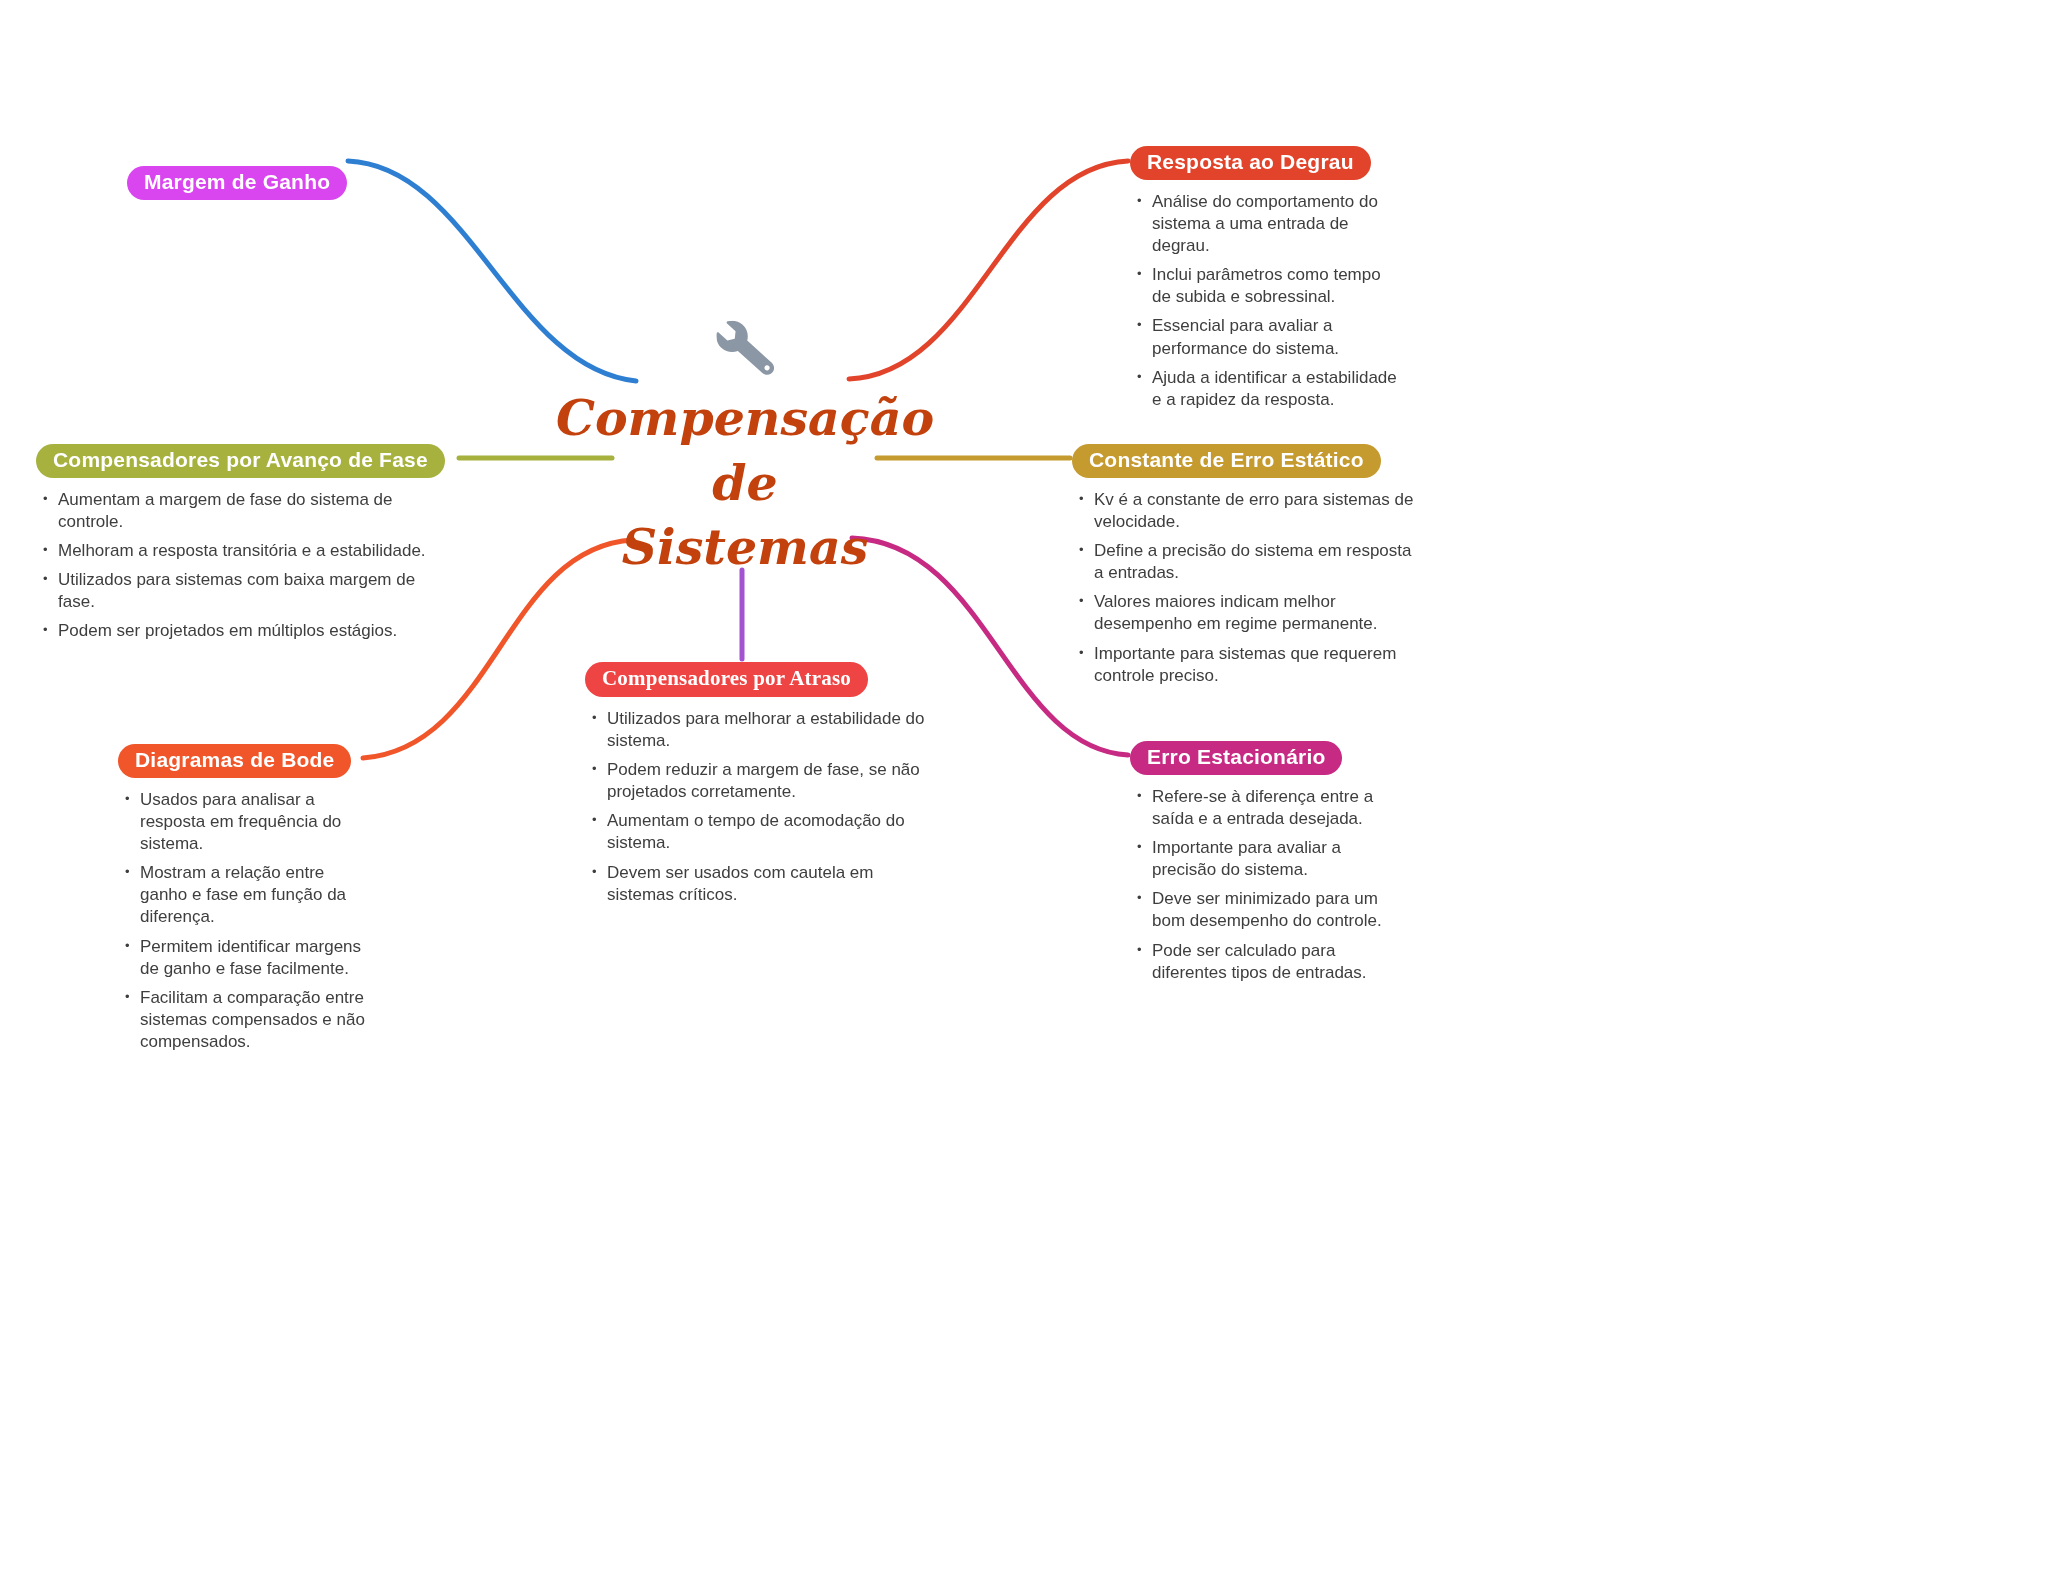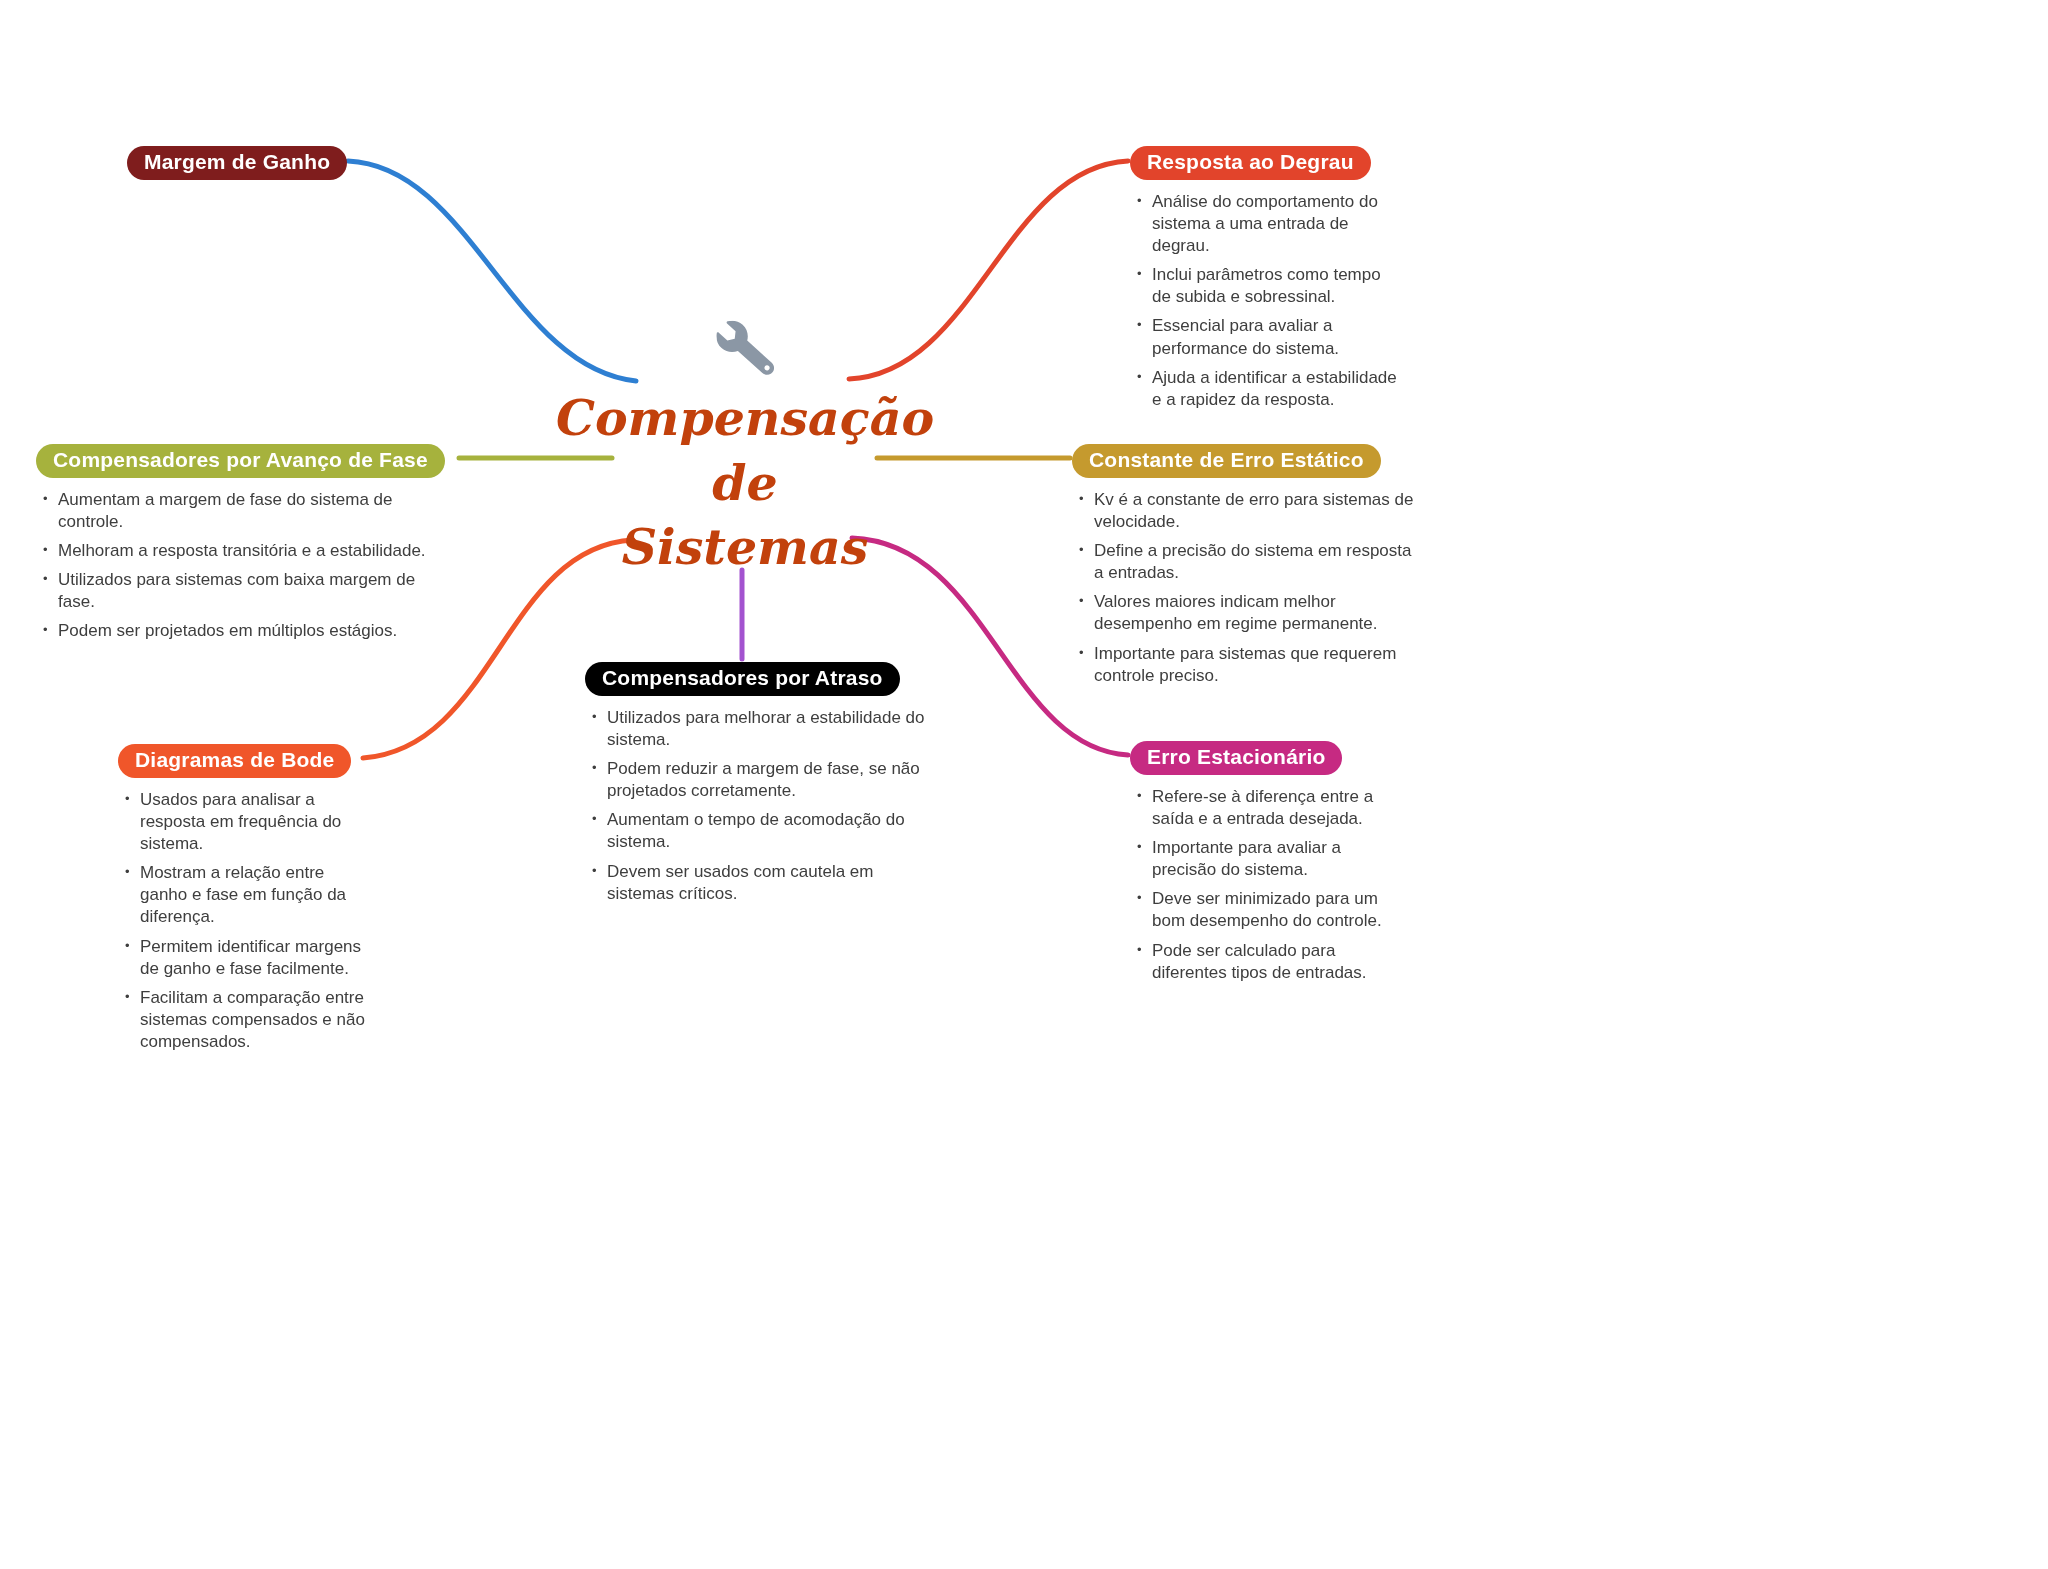--- a/index.html
+++ b/index.html
@@ -55,21 +55,21 @@
       </svg>
     </div>
     <div class="center-title">
       <div>Compensação</div>
       <div>de</div>
       <div>Sistemas</div>
     </div>
   </div>
 
   <section class="branch" id="branch-0">
-    <div class="pill" style="background: #7f1d1d;">Margem de Ganho</div>
+    <div class="pill" style="background: #d946ef; margin-top: 20px;">Margem de Ganho</div>
   </section>
 
   <section class="branch" id="branch-1">
     <div class="pill" style="background: rgb(226, 68, 43);">Resposta ao Degrau</div>
     <ul class="bullets">
       <li>Análise do comportamento do sistema a uma entrada de degrau.</li>
       <li>Inclui parâmetros como tempo de subida e sobressinal.</li>
       <li>Essencial para avaliar a performance do sistema.</li>
       <li>Ajuda a identificar a estabilidade e a rapidez da resposta.</li>
     </ul>
@@ -109,21 +109,21 @@
     <div class="pill" style="background: rgb(198, 42, 130);">Erro Estacionário</div>
     <ul class="bullets">
       <li>Refere-se à diferença entre a saída e a entrada desejada.</li>
       <li>Importante para avaliar a precisão do sistema.</li>
       <li>Deve ser minimizado para um bom desempenho do controle.</li>
       <li>Pode ser calculado para diferentes tipos de entradas.</li>
     </ul>
   </section>
 
   <section class="branch" id="branch-6">
-    <div class="pill" style="background: #000000;">Compensadores por Atraso</div>
+    <div class="pill" style="background: #ef4444; font-family: Liberation Serif, serif;">Compensadores por Atraso</div>
     <ul class="bullets">
       <li>Utilizados para melhorar a estabilidade do sistema.</li>
       <li>Podem reduzir a margem de fase, se não projetados corretamente.</li>
       <li>Aumentam o tempo de acomodação do sistema.</li>
       <li>Devem ser usados com cautela em sistemas críticos.</li>
     </ul>
   </section>
 
 </div>
 

